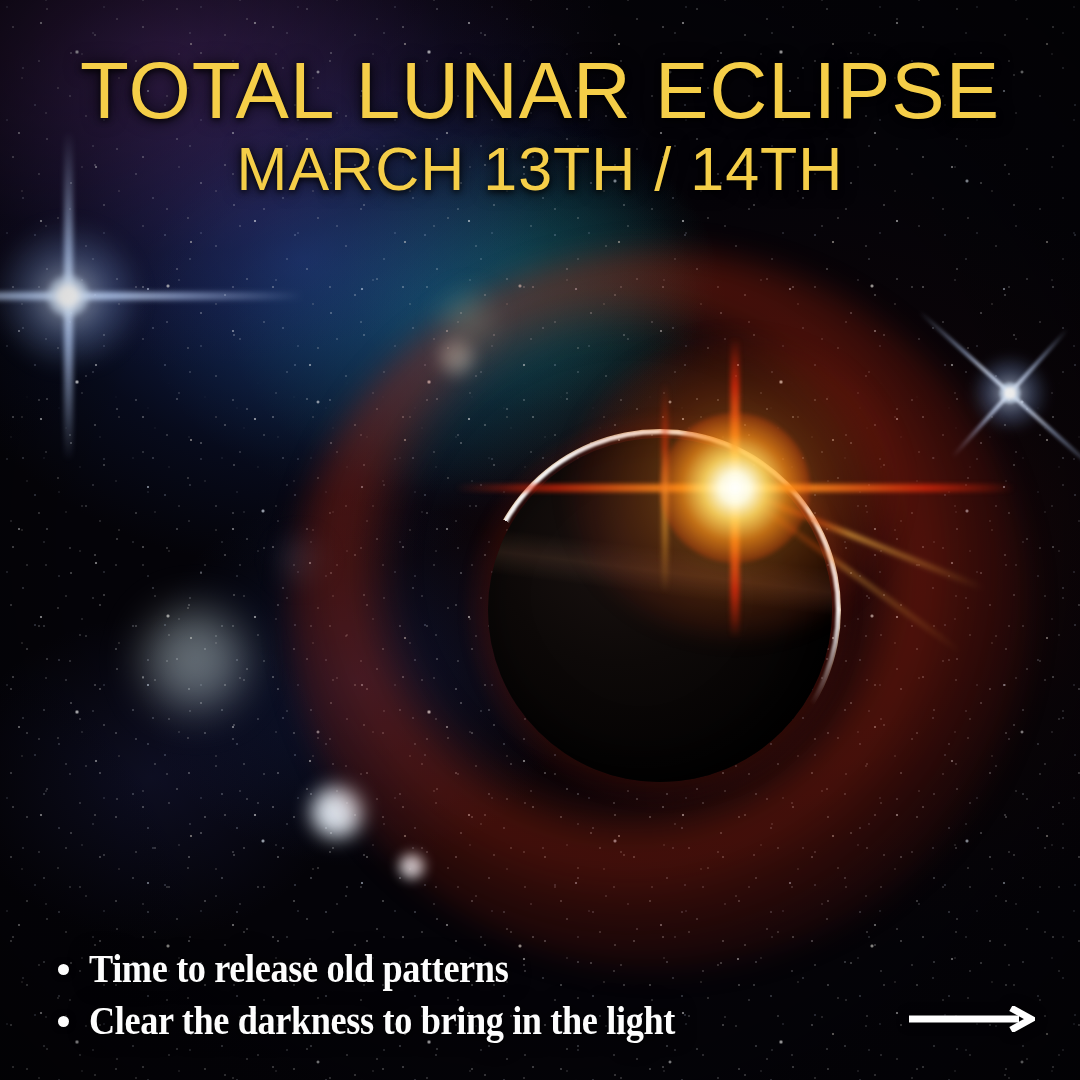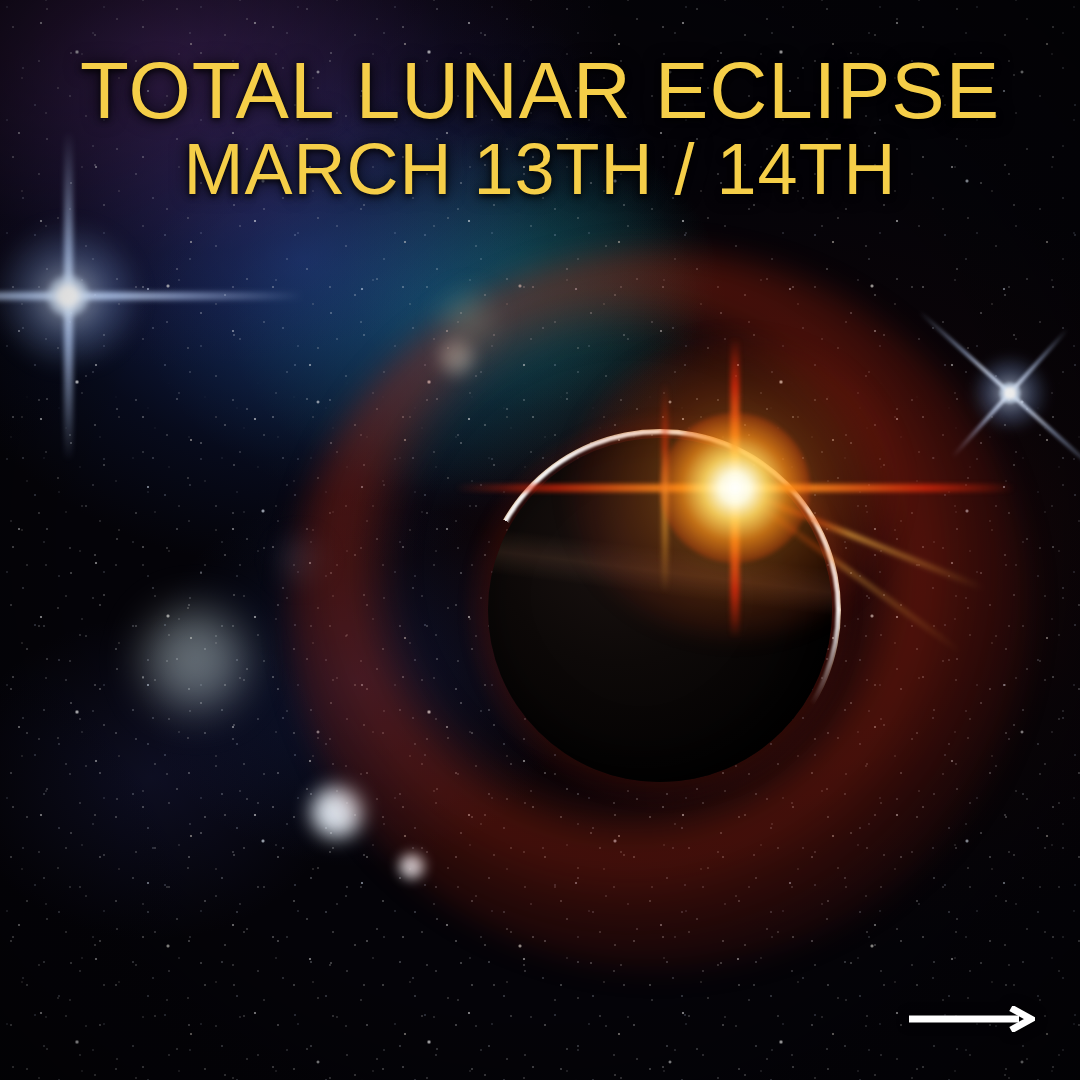--- a/index.html
+++ b/index.html
@@ -270,21 +270,21 @@
   .headline-line {
     font-family: "Liberation Sans", sans-serif;
     font-weight: 500;
     font-size: 80px;
     line-height: 78px;
     letter-spacing: 1px;
     color: #f5ce48;
     text-shadow: 0 0 18px rgba(0,0,0,0.85), 0 2px 6px rgba(0,0,0,0.9);
     white-space: nowrap;
   }
-  .headline-line.l2 { font-size: 72px; }
+  .headline-line.l2 { font-size: 61px; }
 
   #bullets {
     position: absolute;
     left: 58px;
     bottom: 36px;
     z-index: 20;
     width: 830px;
   }
   .bullet-row {
     display: flex;
@@ -380,20 +380,28 @@
     <div class="fl spike-diag" style="transform:translate(-50%,-50%) rotate(36deg) translateX(130px); opacity:.6"></div>
     <div class="fl fl-core"></div>
   </div>
 
   <div id="headline">
     <div class="headline-line l1">TOTAL LUNAR ECLIPSE</div>
     <div class="headline-line l2">MARCH  13TH / 14TH</div>
   </div>
 
   <div id="bullets">
+    <div class="bullet-row">
+      <span class="bullet-dot"></span>
+      <span class="bullet-text">Time to release old patterns</span>
+    </div>
+    <div class="bullet-row">
+      <span class="bullet-dot"></span>
+      <span class="bullet-text">Clear the darkness to bring in the light</span>
+    </div>
   </div>
 
   <svg id="swipe-arrow" viewBox="0 0 128 26">
     <line x1="2" y1="13" x2="112" y2="13" stroke="#ffffff" stroke-width="7" stroke-linecap="butt"></line>
     <polyline points="104,2 124,13 104,24" fill="none" stroke="#ffffff" stroke-width="7" stroke-linecap="butt" stroke-linejoin="miter"></polyline>
   </svg>
 
 </div>
 
 </body></html>

